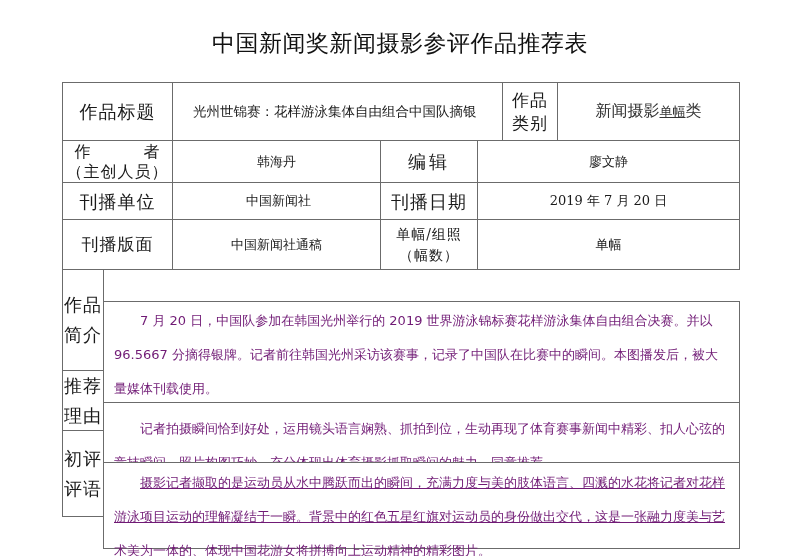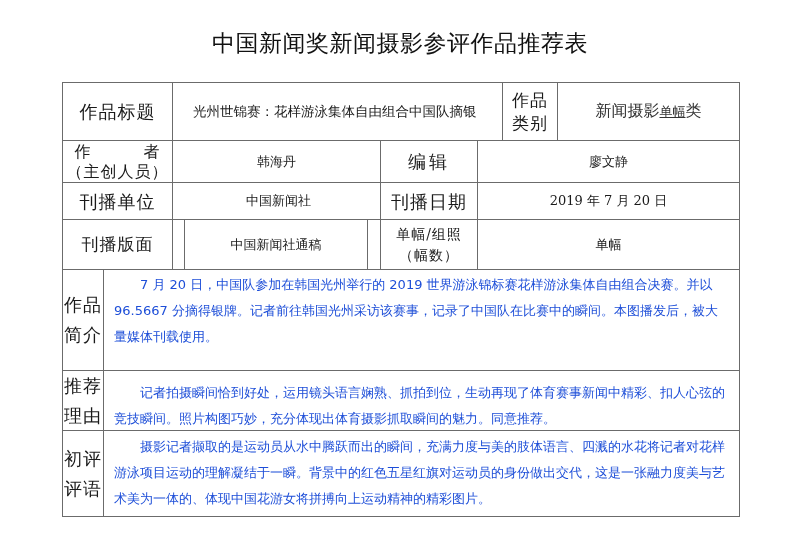--- a/index.html
+++ b/index.html
@@ -72,22 +72,23 @@
     .multi {
       flex-direction: column;
     }
     .para {
       justify-content: flex-start;
       align-items: flex-start;
       text-align: left;
       padding: 10px 10px 0 10px;
       font-family: "DejaVu Sans", sans-serif;
       font-size: 13px;
-      line-height: 26px;
-      color: #1d4ed8;
+      line-height: 34px;
+      color: #701a75;
+      margin-top: 32px;
     }
     .para p {
       margin: 0;
       text-indent: 2em;
     }
     .side-lbl {
       flex-direction: column;
       font-size: 18px;
       line-height: 30px;
       letter-spacing: 1px;
@@ -142,21 +143,21 @@
   <div class="cell lbl" style="left:380px; top:182px; width:98px; height:38px; font-size:18px;">
     <span>刊播日期</span>
   </div>
   <div class="cell val" style="left:477px; top:182px; width:263px; height:38px; font-family:'DejaVu Serif', serif;">
     <span>2019 年 7 月 20 日</span>
   </div>
 
   <div class="cell lbl multi" style="left:62px; top:219px; width:111px; height:51px; font-size:17px; line-height:23px;">
     <span>刊播版面</span>
   </div>
-  <div class="cell val" style="left:172px; top:219px; width:184px; height:51px;margin-left:12px;">
+  <div class="cell val" style="left:172px; top:219px; width:209px; height:51px;">
     <span>中国新闻社通稿</span>
   </div>
   <div class="cell lbl multi" style="left:380px; top:219px; width:98px; height:51px; font-size:14px; line-height:21px;">
     <span>单幅/组照</span>
     <span>（幅数）</span>
   </div>
   <div class="cell val" style="left:477px; top:219px; width:263px; height:51px;">
     <span>单幅</span>
   </div>
 
@@ -173,17 +174,17 @@
     <span>理由</span>
   </div>
   <div class="cell para" style="left:103px; top:370px; width:637px; height:61px; padding-top:9px;">
     <p>记者拍摄瞬间恰到好处，运用镜头语言娴熟、抓拍到位，生动再现了体育赛事新闻中精彩、扣人心弦的竞技瞬间。照片构图巧妙，充分体现出体育摄影抓取瞬间的魅力。同意推荐。</p>
   </div>
 
   <div class="cell side-lbl" style="left:62px; top:430px; width:42px; height:87px;">
     <span>初评</span>
     <span>评语</span>
   </div>
-  <div class="cell para" style="left:103px; top:430px; width:637px; height:87px; padding-top:3px;">
+  <div class="cell para" style="left:103px; top:430px; width:637px; height:87px; padding-top:3px;text-decoration:underline;">
     <p>摄影记者撷取的是运动员从水中腾跃而出的瞬间，充满力度与美的肢体语言、四溅的水花将记者对花样游泳项目运动的理解凝结于一瞬。背景中的红色五星红旗对运动员的身份做出交代，这是一张融力度美与艺术美为一体的、体现中国花游女将拼搏向上运动精神的精彩图片。</p>
   </div>
 
 </div>
 
 </body></html>

